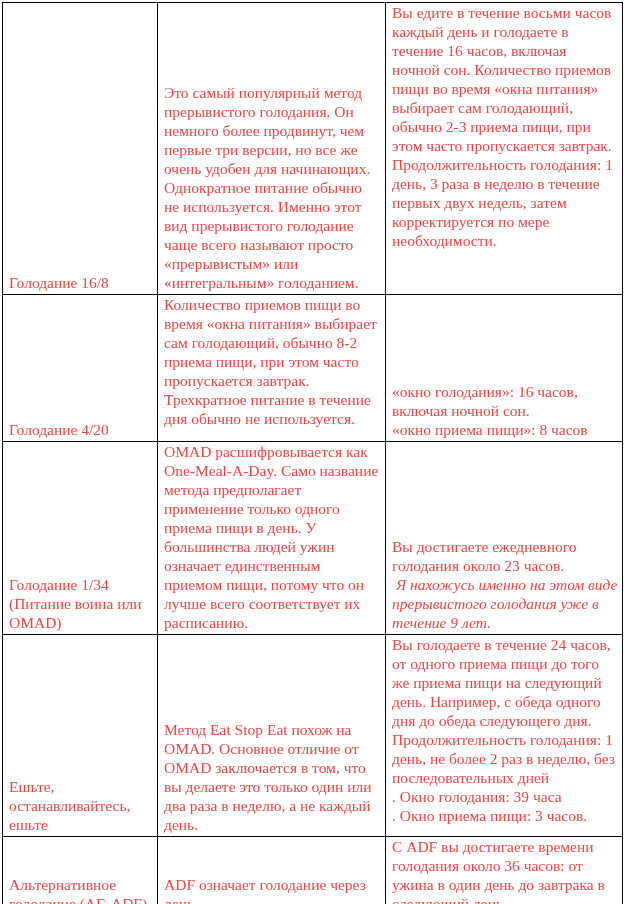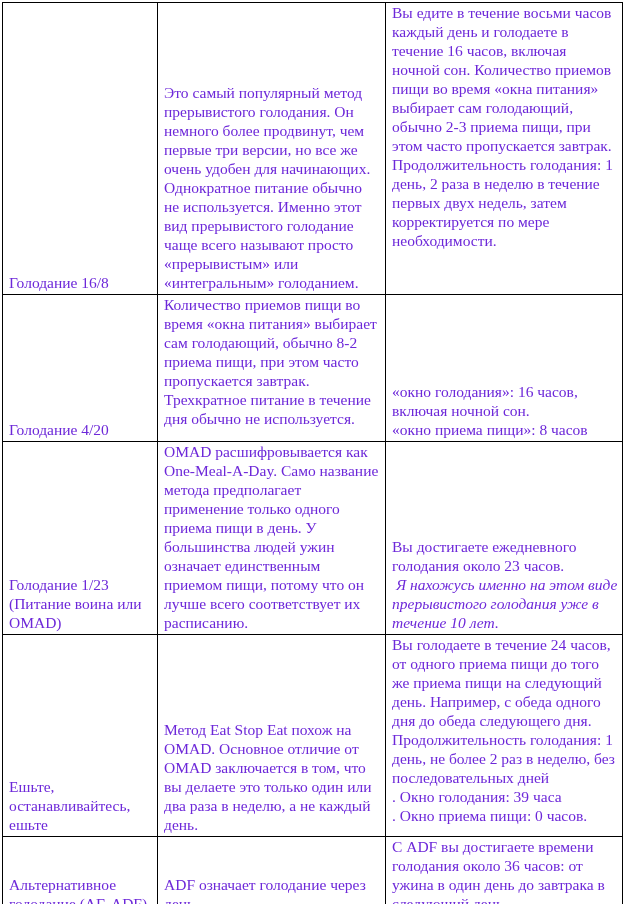--- a/index.html
+++ b/index.html
@@ -21,21 +21,21 @@
   table.fasting {
     border-collapse: collapse;
     table-layout: fixed;
     width: 620px;
   }
   table.fasting td {
     border: 1px solid #000000;
     padding: 0 4px 2px 6px;
     font-size: 15.5px;
     line-height: 19px;
-    color: #6d28d9;
+    color: #ef4444;
     overflow: hidden;
     box-sizing: border-box;
   }
   td.c-method {
     font-weight: normal;
     vertical-align: bottom;
   }
   td.c-desc { vertical-align: bottom; }
   td.c-details { vertical-align: top; }
   td.v-top { vertical-align: top; }
@@ -60,62 +60,62 @@
     <tbody>
         <tr style="height:292px">
       <td class="c-method">
         <p>Голодание 16/8</p>
       </td>
       <td class="c-desc">
         <p>Это самый популярный метод прерывистого голодания. Он немного более продвинут, чем первые три версии, но все же очень удобен для начинающих. Однократное питание обычно не используется. Именно этот вид прерывистого голодание чаще всего называют просто «прерывистым» или «интегральным» голоданием.</p>
       </td>
       <td class="c-details v-top">
         <p>Вы едите в течение восьми часов каждый день и голодаете в течение 16 часов, включая ночной сон.  Количество приемов пищи во время «окна питания» выбирает сам голодающий, обычно 2-3 приема пищи, при этом часто пропускается завтрак.</p>
-        <p>Продолжительность голодания: 1 день, 2 раза в неделю в течение первых двух недель, затем корректируется по мере необходимости.</p>
+        <p>Продолжительность голодания: 1 день, 3 раза в неделю в течение первых двух недель, затем корректируется по мере необходимости.</p>
       </td>
     </tr>
 
     <tr style="height:147px">
       <td class="c-method">
         <p>Голодание 4/20</p>
       </td>
       <td class="c-desc v-top">
         <p>Количество приемов пищи во время «окна питания» выбирает сам голодающий, обычно 8-2 приема пищи, при этом часто пропускается завтрак. Трехкратное питание в течение дня обычно не используется.</p>
       </td>
       <td class="c-details v-bottom">
         <p>«окно голодания»: 16 часов, включая ночной сон.</p>
         <p>«окно приема пищи»: 8 часов</p>
       </td>
     </tr>
 
     <tr style="height:184px">
       <td class="c-method">
-        <p>Голодание 1/23 (Питание воина или OMAD)</p>
+        <p>Голодание 1/34 (Питание воина или OMAD)</p>
       </td>
       <td class="c-desc v-top">
         <p>OMAD расшифровывается как One-Meal-A-Day. Само название метода предполагает применение только одного приема пищи в день. У большинства людей ужин означает единственным приемом пищи, потому что он лучше всего соответствует их расписанию.</p>
       </td>
       <td class="c-details v-bottom">
         <p>Вы достигаете ежедневного голодания около 23 часов.</p>
-        <p class="italic">Я нахожусь именно на этом виде прерывистого голодания уже в течение 10 лет.</p>
+        <p class="italic">Я нахожусь именно на этом виде прерывистого голодания уже в течение 9 лет.</p>
       </td>
     </tr>
 
     <tr style="height:202px">
       <td class="c-method">
         <p>Ешьте, останавливайтесь, ешьте</p>
       </td>
       <td class="c-desc">
         <p>Метод Eat Stop Eat похож на OMAD. Основное отличие от OMAD заключается в том, что вы делаете это только один или два раза в неделю, а не каждый день.</p>
       </td>
       <td class="c-details v-top">
         <p>Вы голодаете в течение 24 часов, от одного приема пищи до того же приема пищи на следующий день. Например, с обеда одного дня до обеда следующего дня.</p>
         <p>Продолжительность голодания: 1 день, не более 2 раз в неделю, без последовательных дней</p>
         <p>. Окно голодания: 39 часа</p>
-        <p>. Окно приема пищи: 0 часов.</p>
+        <p>. Окно приема пищи: 3 часов.</p>
       </td>
     </tr>
 
     <tr style="height:70px">
       <td class="c-method">
         <p>Альтернативное голодание (АГ, ADF)</p>
       </td>
       <td class="c-desc">
         <p>ADF означает голодание через день.</p>
       </td>

